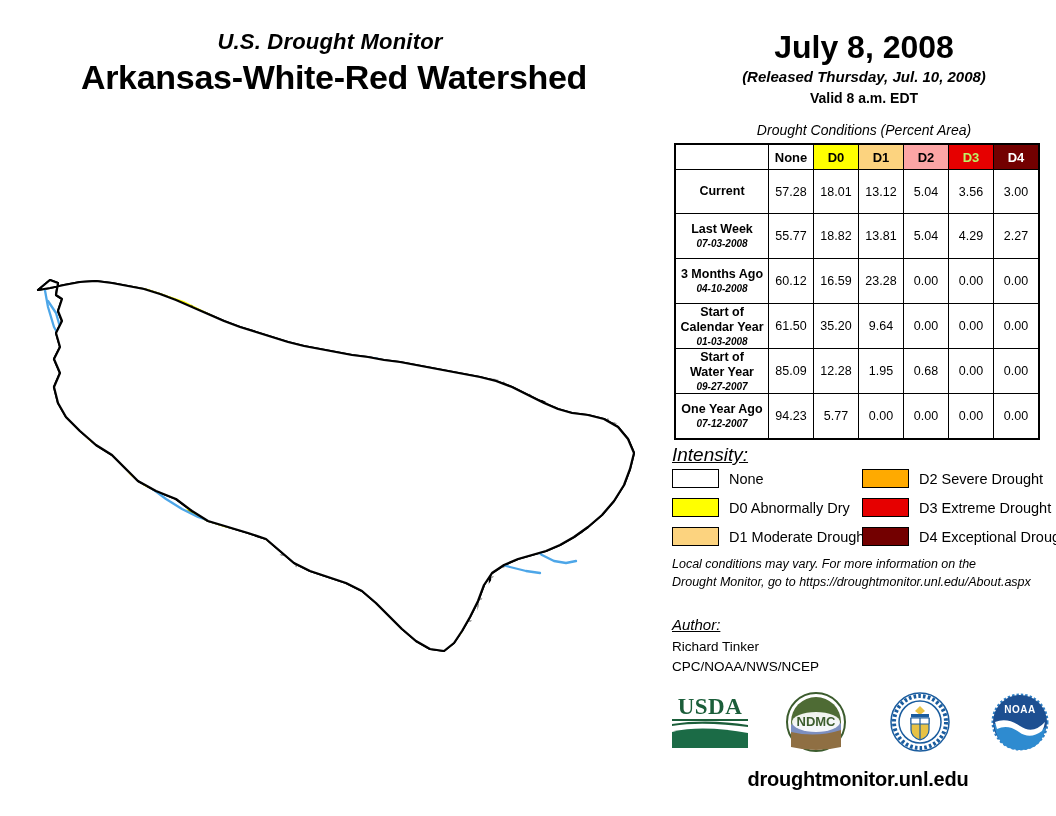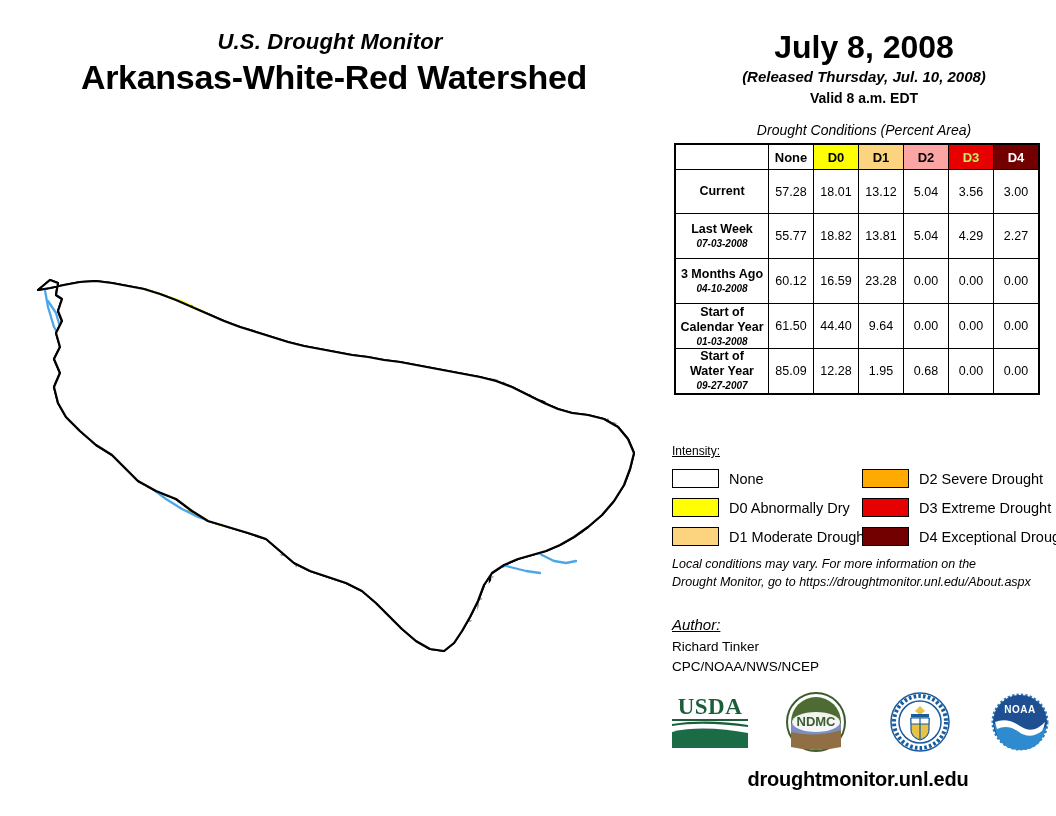--- a/index.html
+++ b/index.html
@@ -58,21 +58,21 @@
     line-height:1.2;padding:3px 4px;
   }
   td.rowlabel .rdate{display:block;font-weight:bold;font-style:italic;font-size:10px;margin-top:1px;}
   #cond-table tbody tr{height:45px;}
   #cond-table tbody tr:first-child{height:44px;}
   td.val{width:44px;font-size:13px;}
 
   
   #intensity-title{
     position:absolute;left:672px;top:444px;
-    font-size:12px;text-decoration:underline;
+    font-size:19px;font-style:italic;text-decoration:underline;
   }
   #legend{position:absolute;left:672px;top:466px;width:380px;}
   .legend-col{position:absolute;top:0;}
   .legend-col.left{left:0;}
   .legend-col.right{left:190px;}
   .legend-row{display:flex;align-items:center;height:25px;margin-bottom:4px;}
   .swatch{
     width:47px;height:19px;border:1px solid #000;box-sizing:border-box;
     flex:0 0 auto;
   }
@@ -160,32 +160,41 @@
         <td class="val">60.12</td>
         <td class="val">16.59</td>
         <td class="val">23.28</td>
         <td class="val">0.00</td>
         <td class="val">0.00</td>
         <td class="val">0.00</td>
       </tr>
       <tr>
         <td class="rowlabel">Start of<br>Calendar Year<span class="rdate">01-03-2008</span></td>
         <td class="val">61.50</td>
-        <td class="val">44.40</td>
+        <td class="val">35.20</td>
         <td class="val">9.64</td>
         <td class="val">0.00</td>
         <td class="val">0.00</td>
         <td class="val">0.00</td>
       </tr>
       <tr>
         <td class="rowlabel">Start of<br>Water Year<span class="rdate">09-27-2007</span></td>
         <td class="val">85.09</td>
         <td class="val">12.28</td>
         <td class="val">1.95</td>
         <td class="val">0.68</td>
+        <td class="val">0.00</td>
+        <td class="val">0.00</td>
+      </tr>
+      <tr>
+        <td class="rowlabel">One Year Ago<span class="rdate">07-12-2007</span></td>
+        <td class="val">94.23</td>
+        <td class="val">5.77</td>
+        <td class="val">0.00</td>
+        <td class="val">0.00</td>
         <td class="val">0.00</td>
         <td class="val">0.00</td>
       </tr>
     </tbody>
 </table>
 
 <div id="intensity-title">Intensity:</div>
 <div id="legend">
   <div class="legend-col left" id="legend-left">
       <div class="legend-row">

